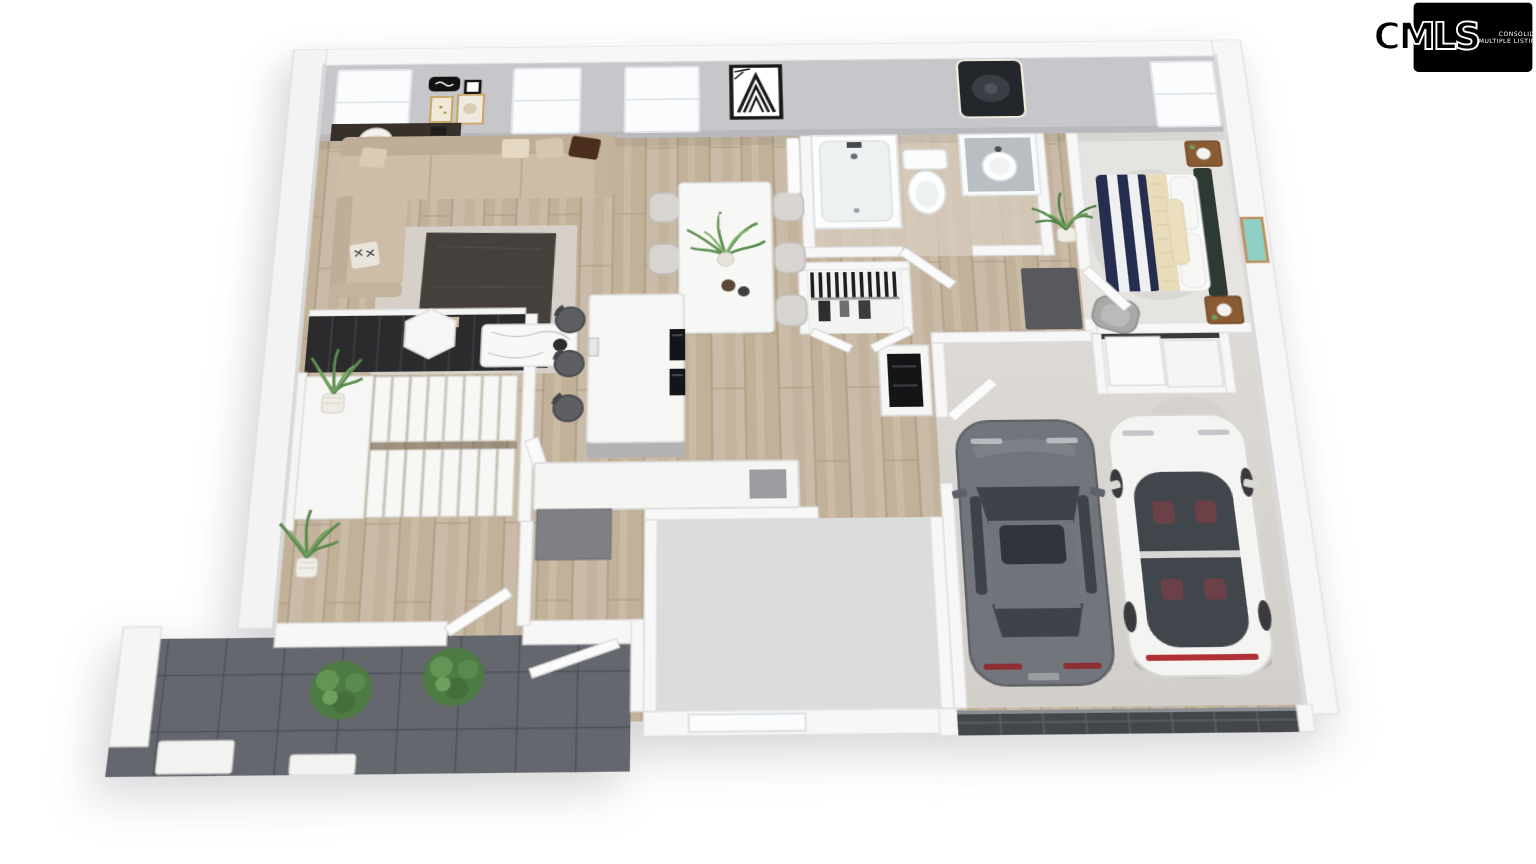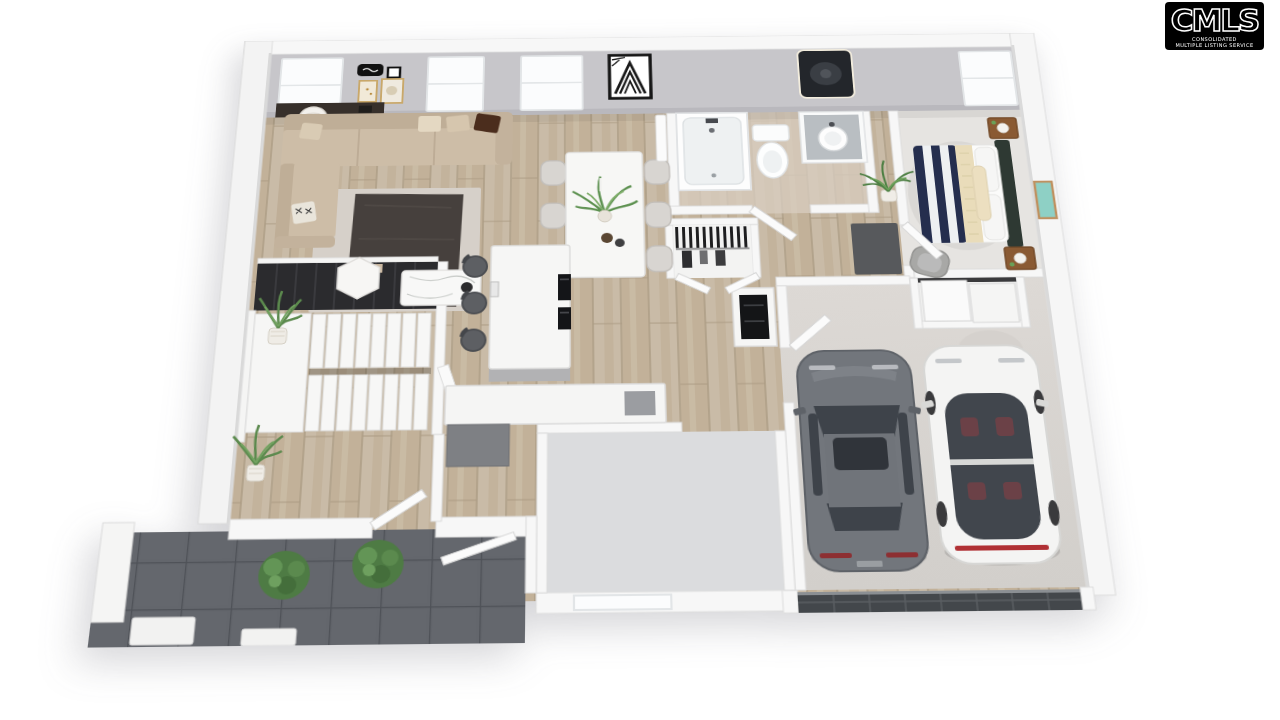--- a/index.html
+++ b/index.html
@@ -3,22 +3,22 @@
 <meta charset="utf-8">
 <style>
   html,body{margin:0;padding:0;background:#fff;}
   #stage{position:relative;width:1280px;height:720px;background:#ffffff;overflow:hidden;
          font-family:"DejaVu Sans","Liberation Sans",sans-serif;}
   .plan3d{position:absolute;left:118px;top:-26px;width:960px;height:680px;
           transform:rotate(-0.6deg) perspective(1870px) rotateX(28deg);
           transform-origin:50% 50%;
           filter:drop-shadow(-8px 14px 18px rgba(70,70,80,.22));}
   .plan3d svg{display:block;}
-  .logo{position:absolute;right:16px;top:2px;width:99px;height:48px;background:#000;
-        border-radius:4px;display:flex;flex-direction:column;align-items:center;
+  .logo{position:absolute;right:3px;top:2px;width:99px;height:58px;background:#000;
+        border-radius:4px;display:flex;align-items:center;
         justify-content:center;z-index:5;}
   .logo-brand{font-weight:700;font-size:31px;line-height:30px;letter-spacing:-2px;
               color:#000;-webkit-text-stroke:1.5px #ffffff;}
   .logo-tagline{display:flex;flex-direction:column;align-items:center;margin-top:1px;}
   .logo-tagline span{color:#fff;font-size:5px;line-height:6px;letter-spacing:.45px;
                      white-space:nowrap;}
 </style>
 </head>
 <body>
 

